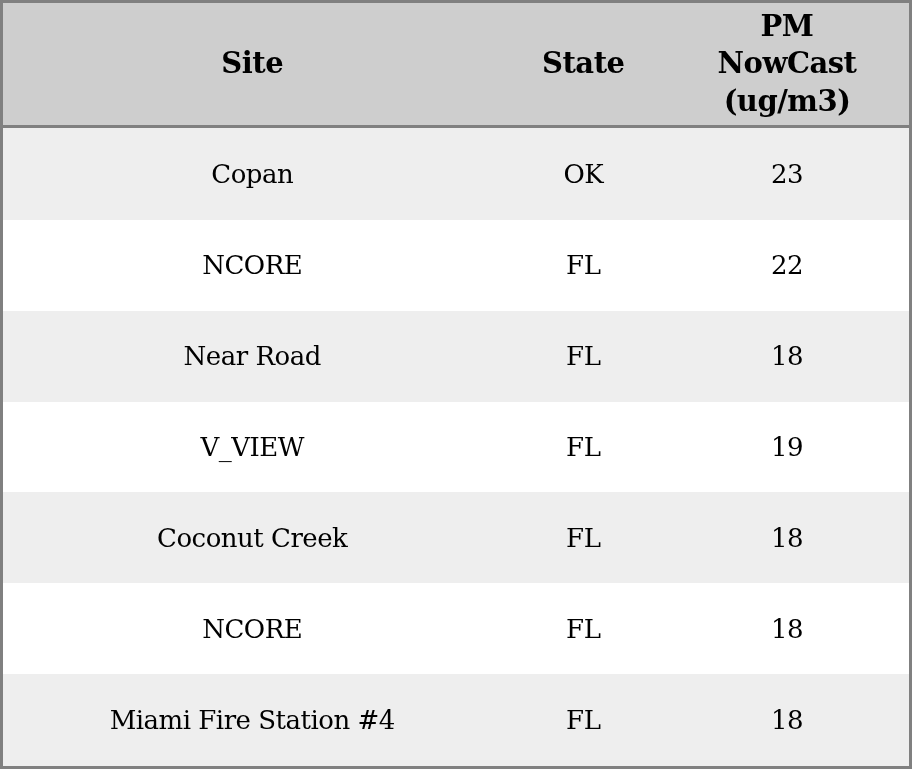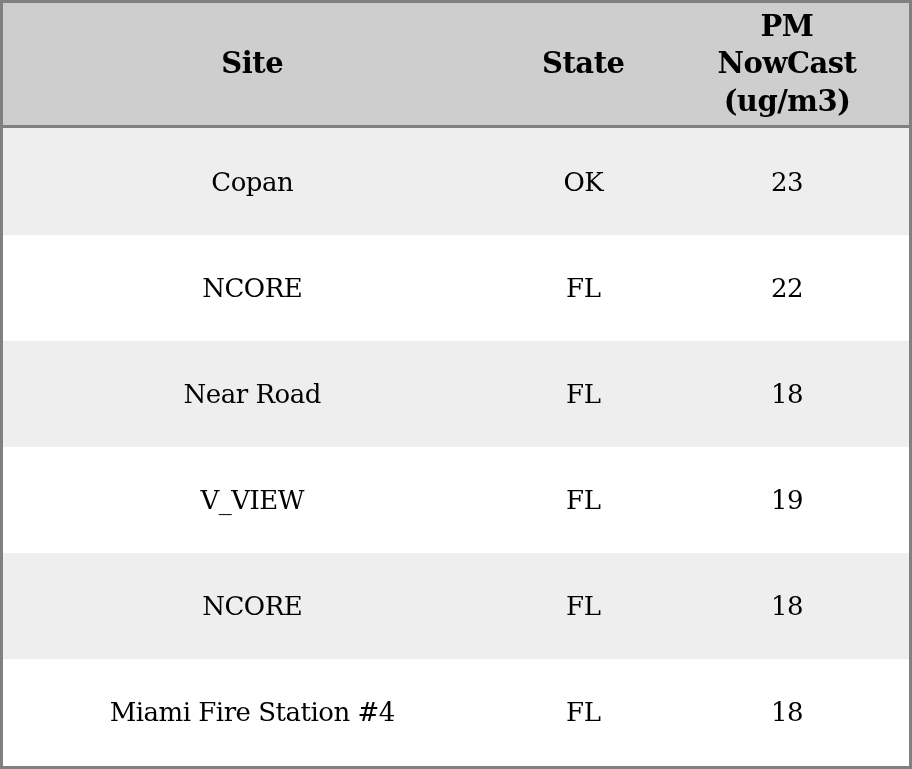--- a/index.html
+++ b/index.html
@@ -79,20 +79,25 @@
       <td>Near Road</td>
       <td>FL</td>
       <td>18</td>
     </tr>
     <tr>
       <td>V_VIEW</td>
       <td>FL</td>
       <td>19</td>
     </tr>
     <tr>
+      <td>Coconut Creek</td>
+      <td>FL</td>
+      <td>18</td>
+    </tr>
+    <tr>
       <td>NCORE</td>
       <td>FL</td>
       <td>18</td>
     </tr>
     <tr>
       <td>Miami Fire Station #4</td>
       <td>FL</td>
       <td>18</td>
     </tr>
   </tbody>

